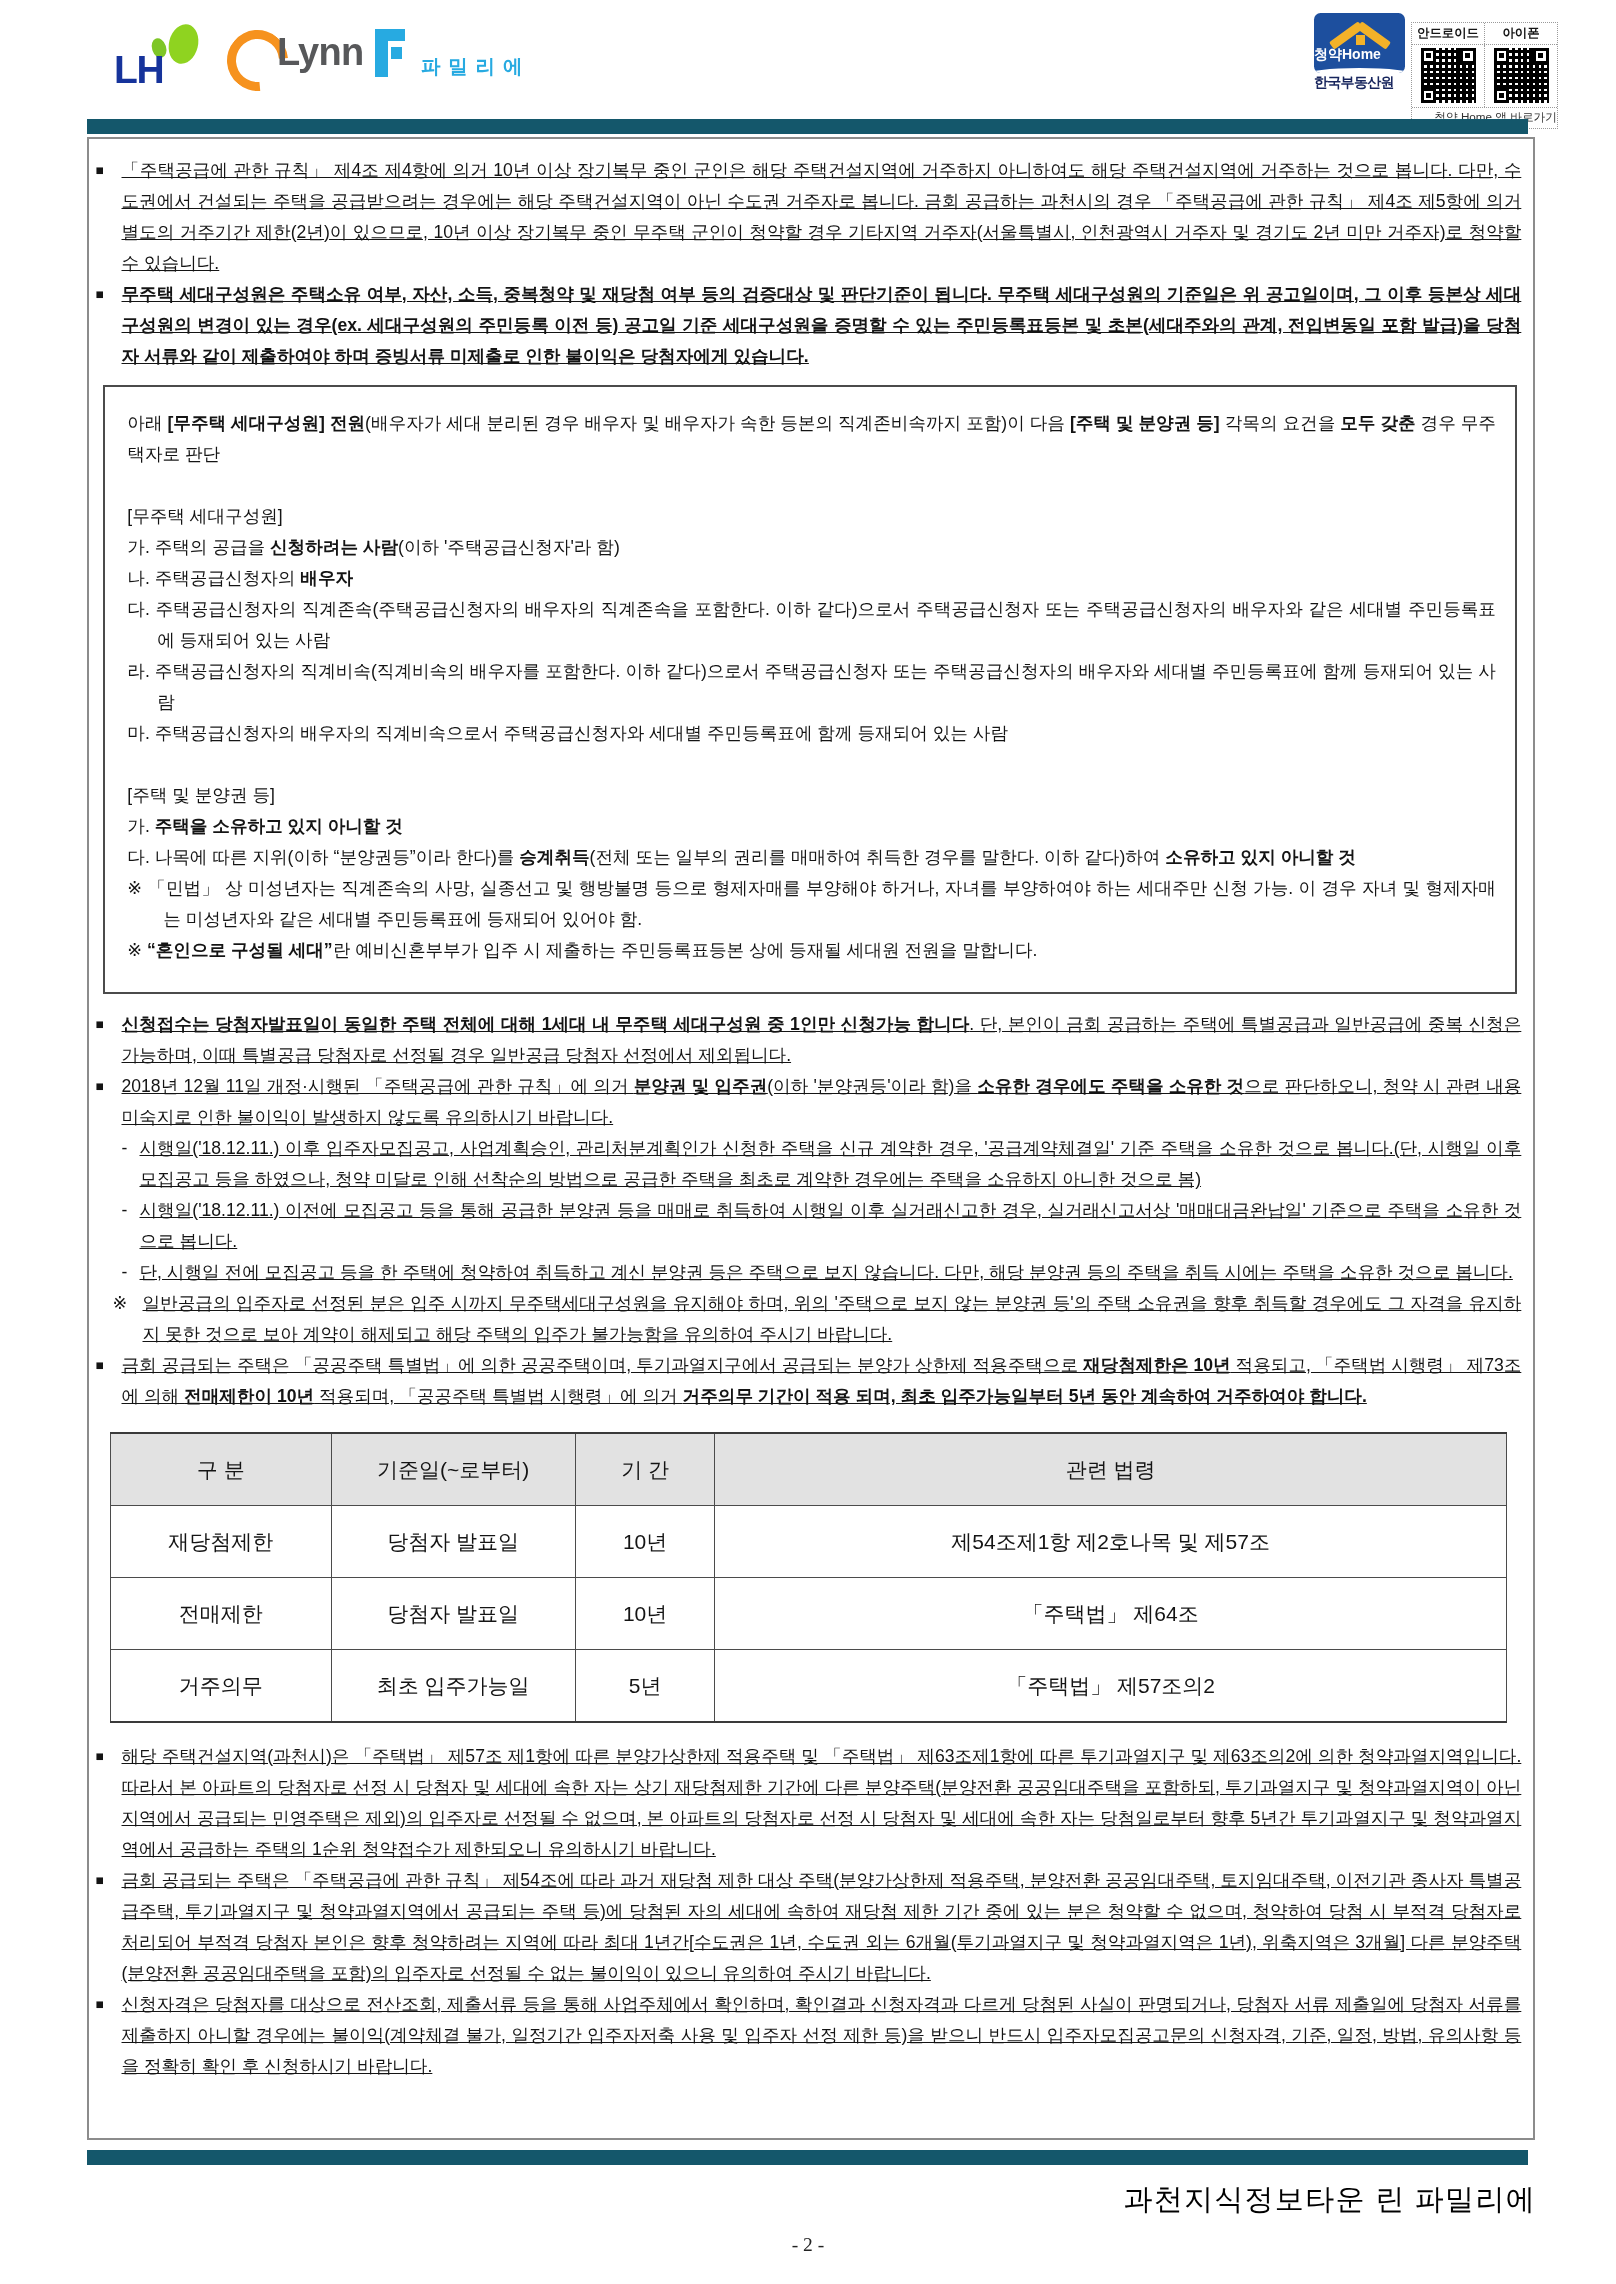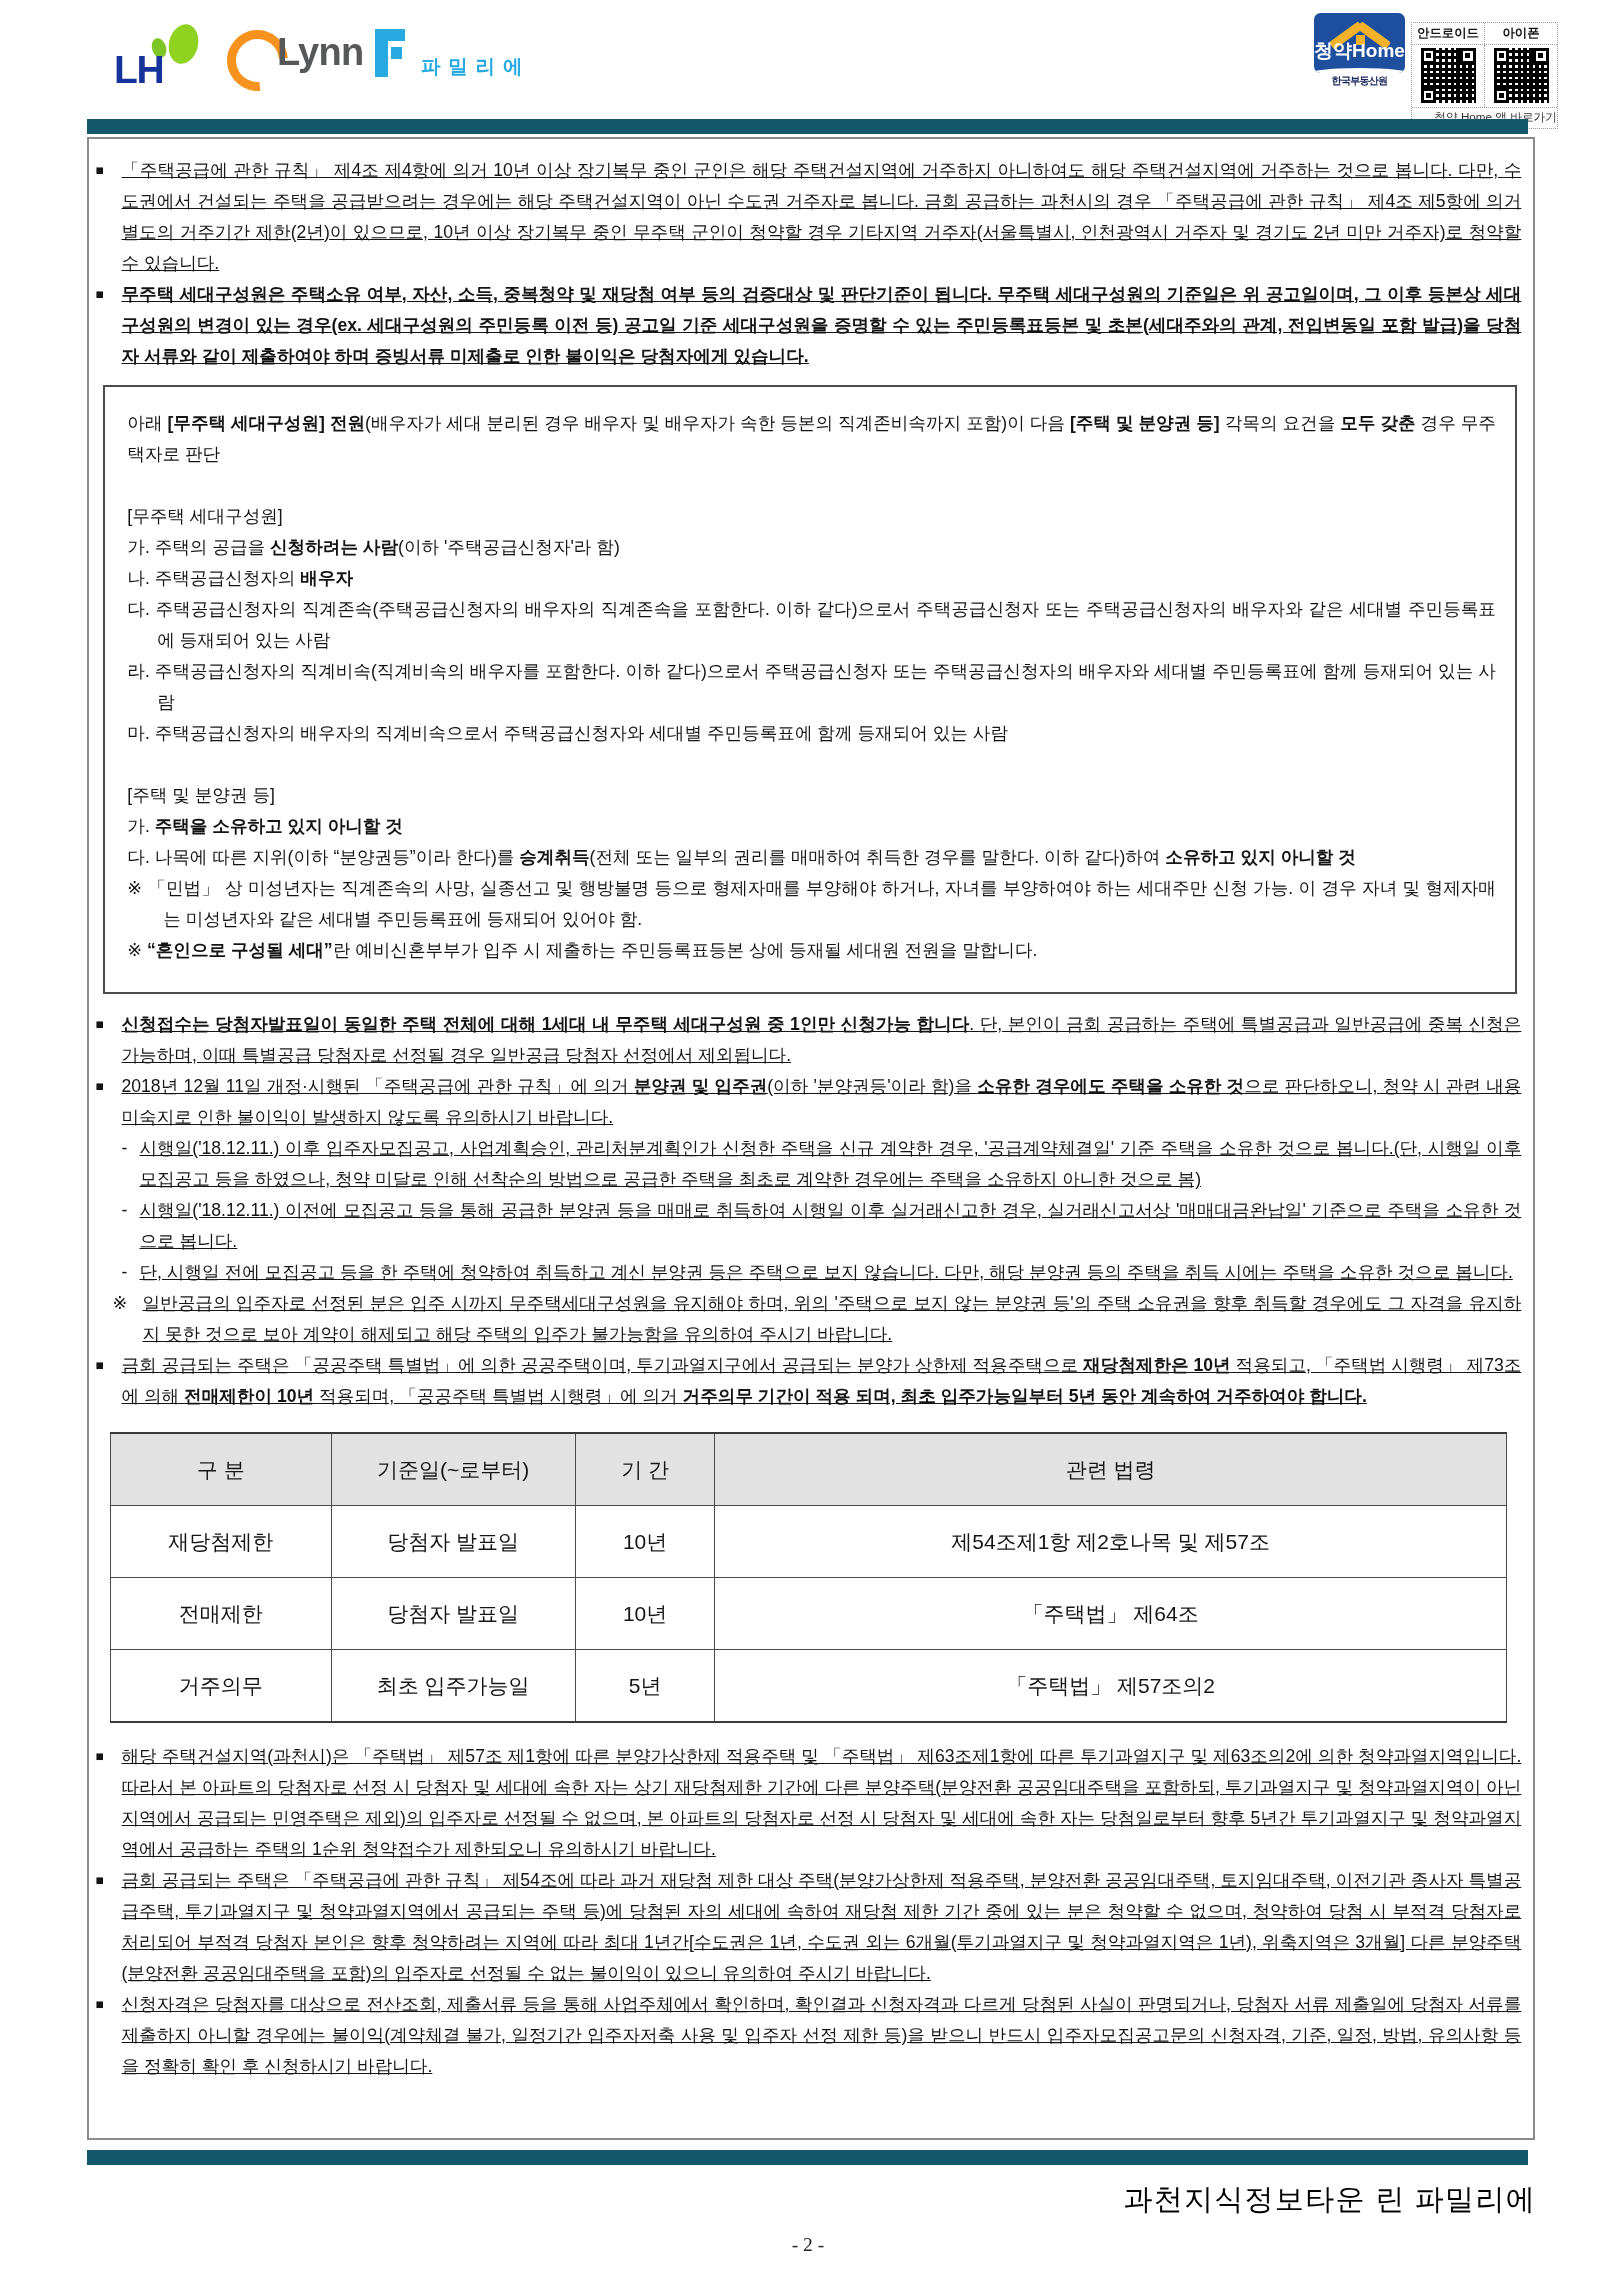--- a/index.html
+++ b/index.html
@@ -20,23 +20,23 @@
   .f-bar-v{position:absolute;left:0;top:0;width:13px;height:48px;background:#27aae1;}
   .f-bar-t{position:absolute;left:0;top:0;width:30px;height:11.7px;background:#27aae1;}
   .f-bar-m{position:absolute;left:15.6px;top:18px;width:11.7px;height:11.7px;background:#27aae1;}
   .f-text{position:absolute;left:46px;top:23.5px;font-size:19.5px;font-weight:bold;color:#27aae1;letter-spacing:7.8px;white-space:nowrap;}
 
   .cy-wrap{position:absolute;left:1314px;top:13px;width:93px;height:91px;}
   .cy-badge{position:relative;width:91px;height:60px;background:#1d4f9e;border-radius:6.5px;overflow:hidden;}
   .roof-l{position:absolute;left:14.3px;top:18px;width:36px;height:8.5px;background:#f3b229;transform:rotate(-36deg);border-radius:2px;}
   .roof-r{position:absolute;left:42px;top:18px;width:36px;height:8.5px;background:#f3b229;transform:rotate(36deg);border-radius:2px;}
   .cy-window{position:absolute;left:42px;top:22px;width:9px;height:10.4px;background:#f3b229;}
-  .cy-name{position:absolute;left:0;bottom:9px;width:100%;text-align:center;color:#ffffff;font-weight:bold;font-size:19px;}
+  .cy-name{position:absolute;left:0;bottom:9px;width:100%;text-align:left;color:#ffffff;font-weight:bold;font-size:14px;}
   .cy-wave{position:absolute;left:-7.8px;bottom:-7.8px;width:107px;height:13px;background:#ffffff;border-radius:50% 50% 0 0;}
-  .cy-org{margin-top:1.3px;width:91px;text-align:center;font-size:10px;font-weight:bold;color:#17255d;letter-spacing:-0.7px;}
+  .cy-org{margin-top:1.3px;width:91px;font-size:14px;font-weight:bold;color:#17255d;letter-spacing:-0.7px;}
 
   .qr-panel{position:absolute;left:1411px;top:22px;width:145px;border:1.3px dotted #9a9a9a;background:#fff;font-size:12.4px;}
   .qr-head{display:flex;border-bottom:0.7px dotted #9a9a9a;}
   .qr-head div{flex:1;text-align:center;padding:2px 0;font-weight:bold;}
   .qr-head div:first-child{border-right:0.7px dotted #9a9a9a;}
   .qr-body{display:flex;}
   .qr-cell{flex:1;display:flex;justify-content:center;padding:3.3px 0;}
   .qr-cell:first-child{border-right:0.7px dotted #9a9a9a;}
   .qr{width:55px;height:55px;background:
         repeating-linear-gradient(90deg,#000 0 3.3px,transparent 3.3px 5.9px),

